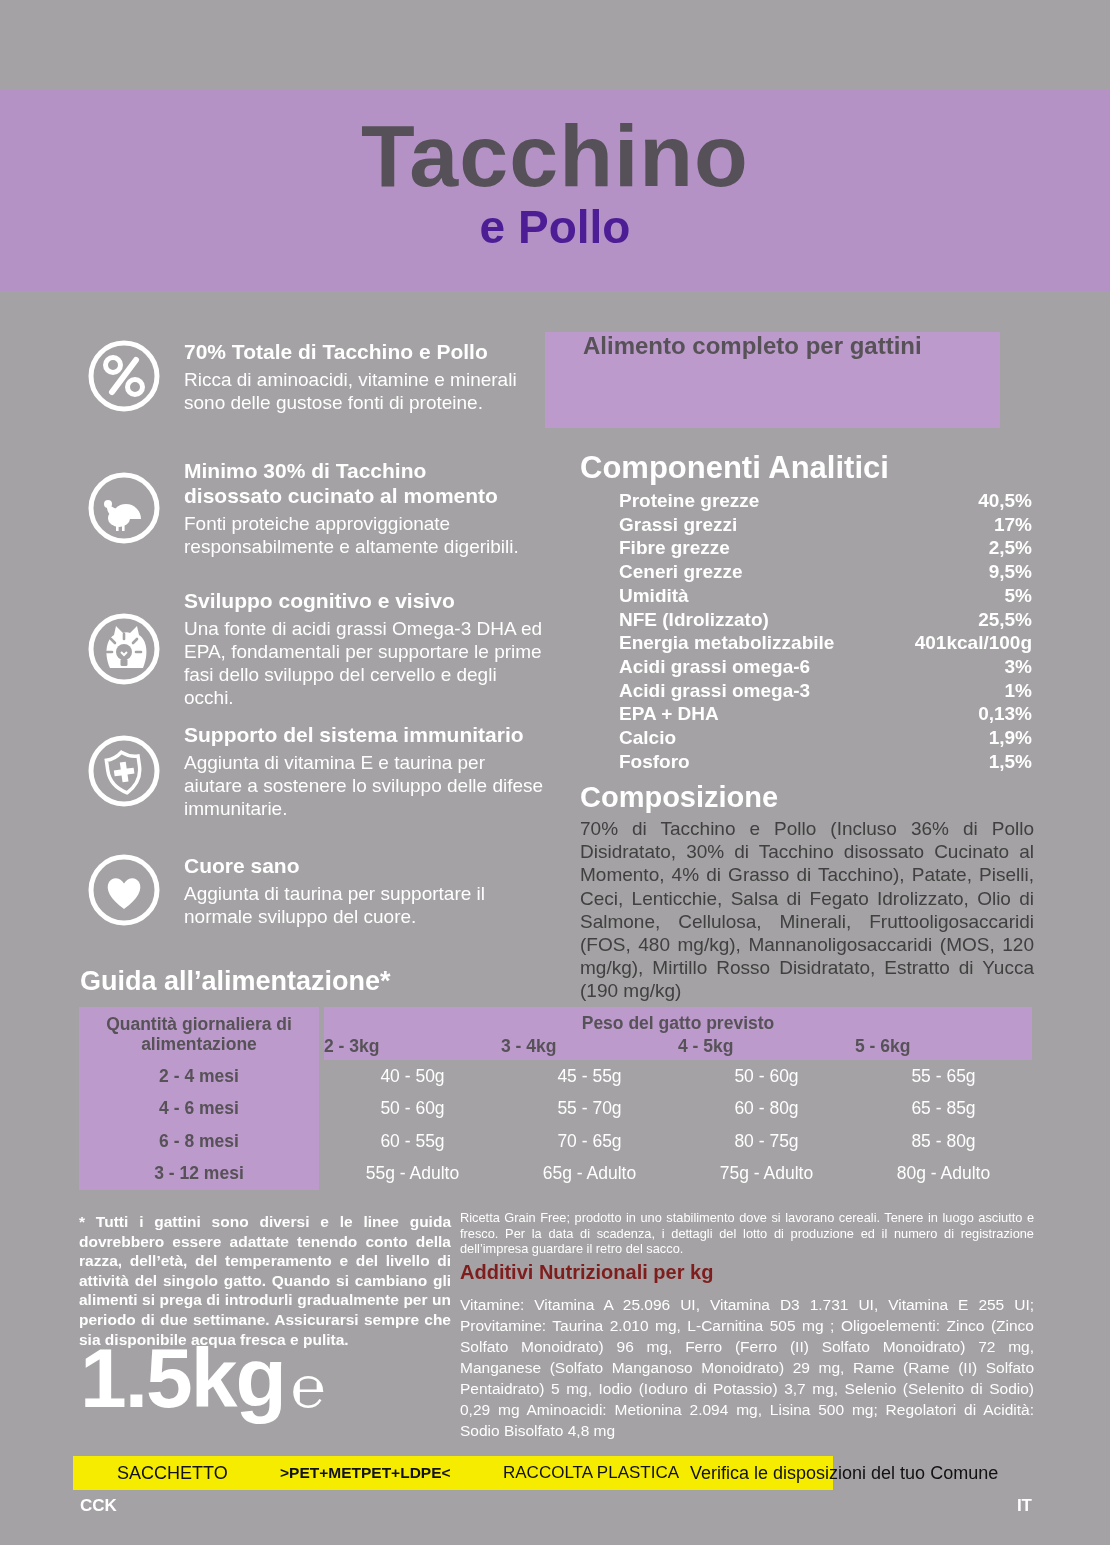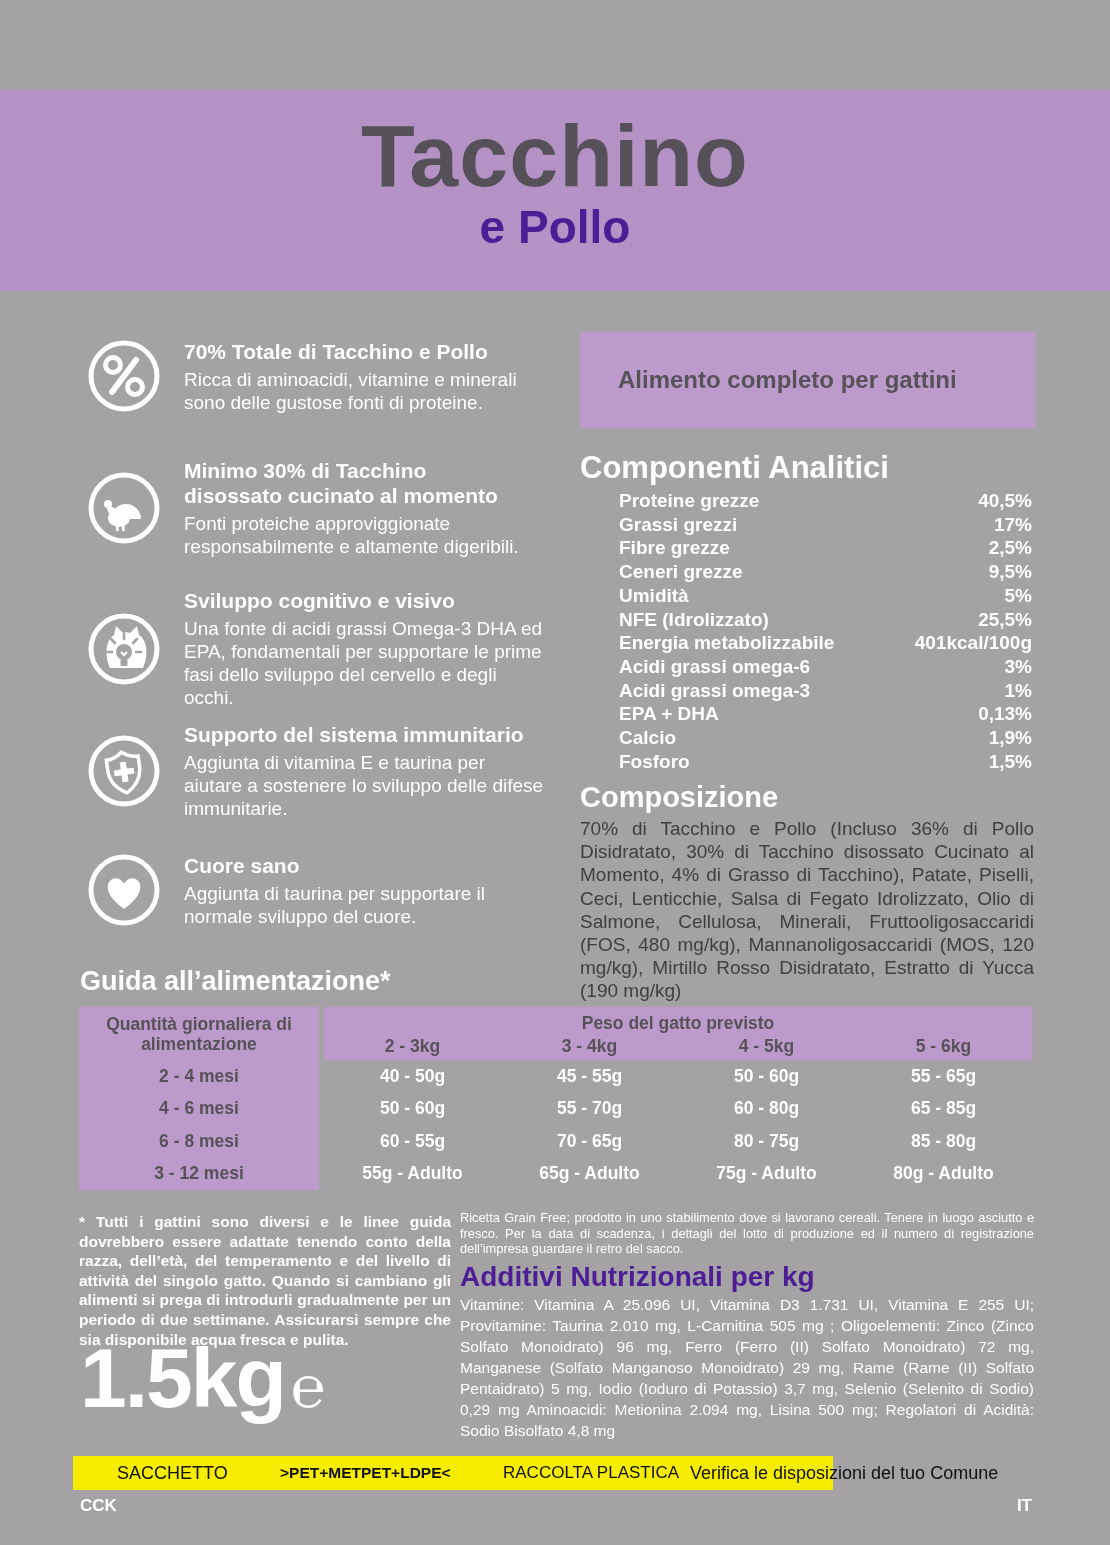--- a/index.html
+++ b/index.html
@@ -16,47 +16,47 @@
   .ficon{width:76px; height:76px; flex:0 0 76px;}
   .ftext .fh{font-size:21px; font-weight:bold; line-height:25px; margin:0 0 4px 0;}
   .ftext .fb{font-size:19px; line-height:23px; margin:0;}
   .f1{top:338px;} .f1 .ftext{width:345px;}
   .f2{top:458px;} .f2 .ftext{width:345px;}
   .f3{top:588px;} .f3 .ftext{width:362px;}
   .f4{top:722px;} .f4 .ftext{width:364px;}
   .f5{top:852px;} .f5 .ftext{width:332px;}
 
   
-  .complete-box{position:absolute; left:580px; top:332px; width:455px; height:96px; background:#bc9bcc; display:flex; align-items:center;}
+  .complete-box{position:absolute; left:545px; top:332px; width:455px; height:96px; background:#bc9bcc; display:flex; }
   .complete-box span{font-size:24px; font-weight:bold; color:#575257; padding-left:38px;}
   .analytics-title{position:absolute; left:580px; top:450px; font-size:31px; font-weight:bold; color:#fff;}
   .analytics{position:absolute; left:580px; top:489px; width:452px;}
   .arow{display:flex; justify-content:space-between; font-size:19px; font-weight:bold; color:#fff; line-height:23.7px;margin-left:39px;}
   .comp-title{position:absolute; left:580px; top:781px; font-size:29px; font-weight:bold; color:#fff;}
   .comp-body{position:absolute; left:580px; top:817px; width:454px; font-size:19px; line-height:23.2px; color:#404040; text-align:justify;}
 
   
   .guide-title{position:absolute; left:80px; top:966px; font-size:27px; font-weight:bold; color:#fff;}
   .ftable{position:absolute; left:79px; top:1007px; width:953px; height:183px;}
   .ft-leftcol{position:absolute; left:0; top:0; width:240px; height:183px; background:#bc9bcc;}
   .ft-headband{position:absolute; left:245px; top:0; width:708px; height:53px; background:#bc9bcc;}
   .ft-lefthead{position:absolute; left:0; top:7px; width:240px; text-align:center; font-size:17.5px; font-weight:bold; color:#575257; line-height:20px; padding:0 14px; box-sizing:border-box;}
   .ft-group{position:absolute; left:245px; top:6px; width:708px; text-align:center; font-size:17.5px; font-weight:bold; color:#575257;}
   .ft-weights{position:absolute; left:245px; top:29px; width:708px; display:flex;}
-  .ft-weights span{flex:1; text-align:center; font-size:17.5px; font-weight:bold; color:#575257;}
+  .ft-weights span{flex:1; font-size:17.5px; font-weight:bold; color:#575257;}
   .ft-row{position:absolute; left:0; width:953px; height:32.5px; display:flex; align-items:center;}
   .ft-row .age{width:240px; text-align:center; font-size:17.5px; font-weight:bold; color:#575257;}
   .ft-row .vals{margin-left:5px; width:708px; display:flex;}
-  .ft-row .vals span{flex:1; text-align:center; font-size:17.5px; font-weight:bold; color:#fff;}
+  .ft-row .vals span{flex:1; text-align:center; font-size:17.5px; font-weight:normal; color:#fff;}
   .r0{top:53px;} .r1{top:85.5px;} .r2{top:118px;} .r3{top:150.5px;}
 
   
   .footnote{position:absolute; left:79px; top:1212px; width:372px; font-size:15.5px; font-weight:bold; color:#fff; line-height:19.6px; text-align:justify;}
   .storage{position:absolute; left:460px; top:1210px; width:574px; font-size:12.8px; color:#fff; line-height:15.6px; text-align:justify;}
-  .add-title{position:absolute; left:460px; top:1261px; font-size:28px; font-weight:bold; color:#4c1d95;}
+  .add-title{position:absolute; left:460px; top:1261px; font-size:20px; font-weight:bold; color:#7f1d1d;}
   .add-body{position:absolute; left:460px; top:1294px; width:574px; font-size:15.5px; color:#fff; line-height:21px; text-align:justify;}
   .weight{position:absolute; left:80px; top:1330px; color:#fff;}
   .weight .kg{font-size:84px; font-weight:bold; letter-spacing:-2px;}
   .weight .est{font-size:58px; font-weight:normal; font-family:"DejaVu Serif", serif; margin-left:6px;}
   .ybar{position:absolute; left:73px; top:1456px; width:760px; height:34px; background:#f6ec00;}
   .ybar span{position:absolute; top:50%; transform:translateY(-50%); color:#111; white-space:nowrap;}
   .yb0{left:44px; font-size:18px;}
   .yb1{left:207px; font-size:15.5px; font-weight:bold;}
   .yb2{left:398px; font-size:17px;margin-left:32px;}
   .yb3{left:617px; font-size:18px;}

